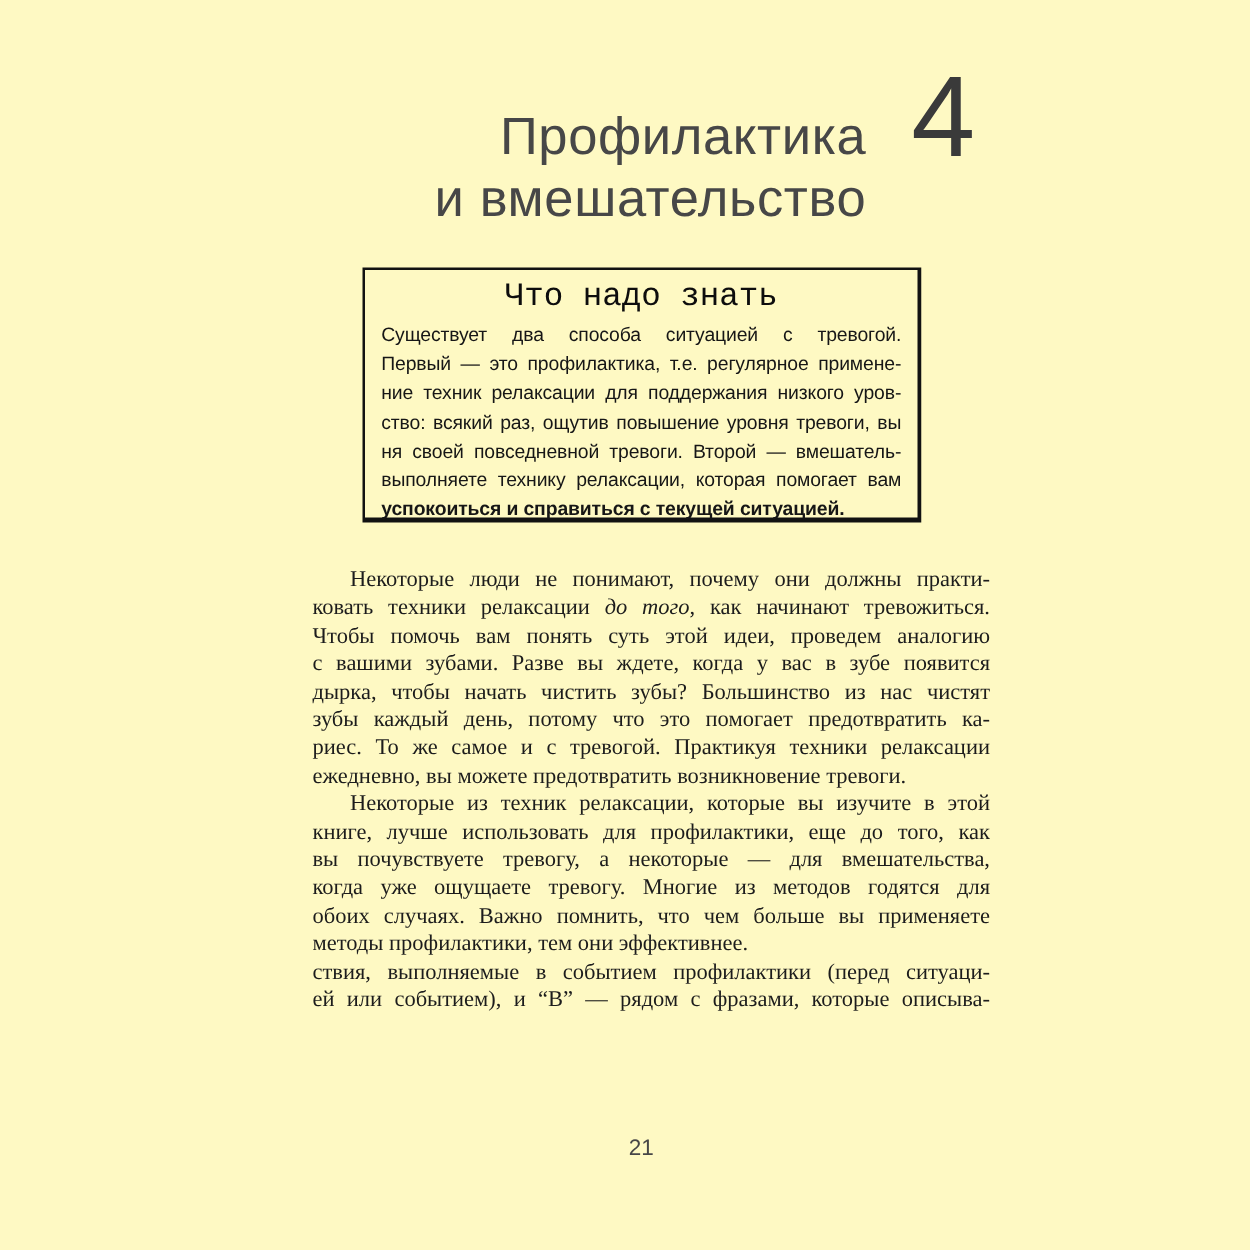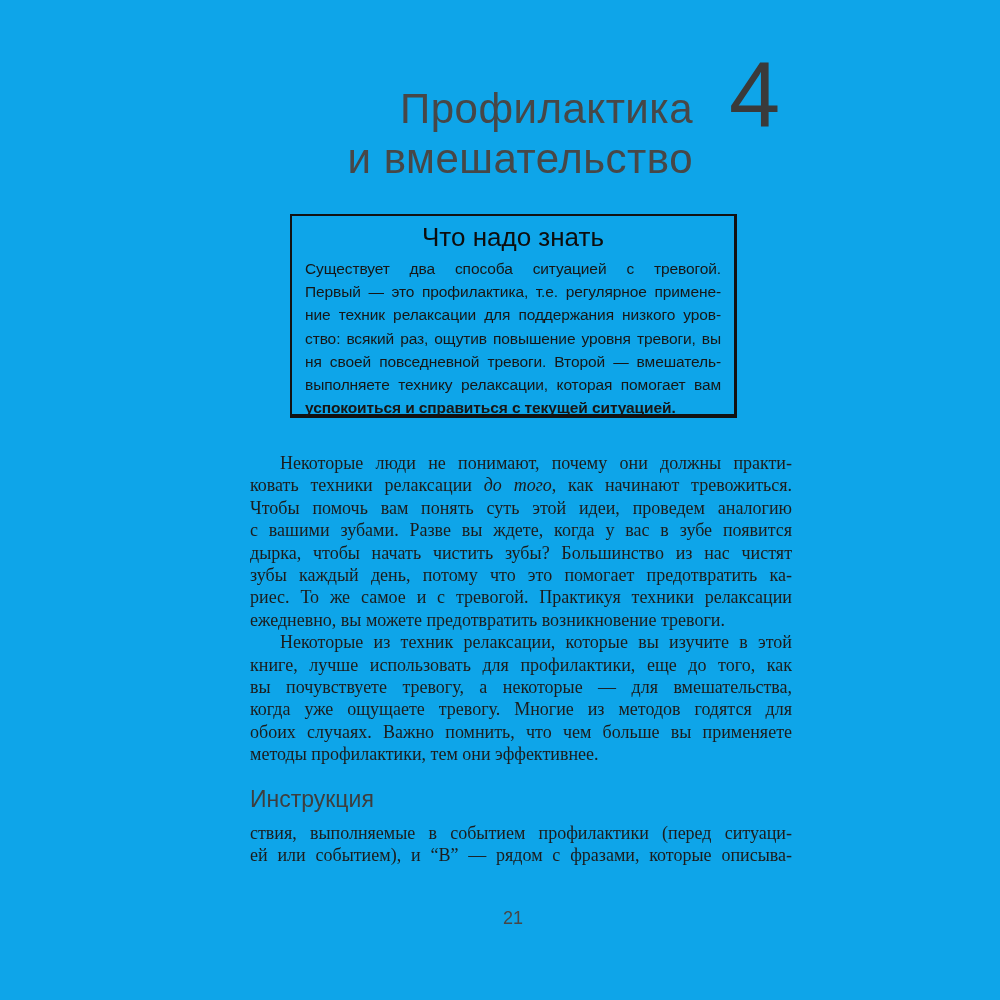--- a/index.html
+++ b/index.html
@@ -1,19 +1,19 @@
 <!DOCTYPE html>
 <html><head>
 <meta charset="utf-8">
 <style>
   html, body { margin: 0; padding: 0; background: #ffffff; }
   .page {
     position: relative;
     width: 1000px; height: 1000px;
-    background: #0ea5e9;
+    background: #fef9c3;
     font-family: "Liberation Serif", serif;
     overflow: hidden;
   }
 
   
   .chapter-title {
     position: absolute; top: 84px; right: 307px;
     text-align: right;
     font-family: "Liberation Sans", sans-serif;
     font-weight: 300;
@@ -33,21 +33,21 @@
   .infobox {
     position: absolute; left: 290px; top: 214px;
     width: 447px; height: 204px;
     box-sizing: border-box;
     border: 2px solid #121212;
     border-bottom-width: 4px;
     border-right-width: 3px;
     padding: 5px 13px 0;
   }
   .infobox-title {
-    font-family: Liberation Sans, sans-serif;
+    font-family: Liberation Mono, monospace;
     font-size: 26px; line-height: 31px;
     color: #0d0d0d;
     text-align: center;
     margin: 1px 0 4px;
   }
   .iline {
     font-family: "Liberation Sans", sans-serif;
     font-size: 15.5px; line-height: 23.2px;
     letter-spacing: -0.1px;
     color: #161616;
@@ -127,21 +127,20 @@
 
     <div class="para">
       <div class="bline first">Некоторые из техник релаксации, которые вы изучите в этой</div>
       <div class="bline">книге, лучше использовать для профилактики, еще до того, как</div>
       <div class="bline">вы почувствуете тревогу, а некоторые — для вмешательства,</div>
       <div class="bline">когда уже ощущаете тревогу. Многие из методов годятся для</div>
       <div class="bline">обоих случаях. Важно помнить, что чем больше вы применяете</div>
       <div class="bline last">методы профилактики, тем они эффективнее.</div>
     </div>
 
-    <h2 class="section-heading">Инструкция</h2>
 
     <div class="para">
       <div class="bline">ствия, выполняемые в событием профилактики (перед ситуаци-</div>
       <div class="bline">ей или событием), и “В” — рядом с фразами, которые описыва-</div>
     </div>
 
   </div>
 
   <div class="page-number">21</div>
 

